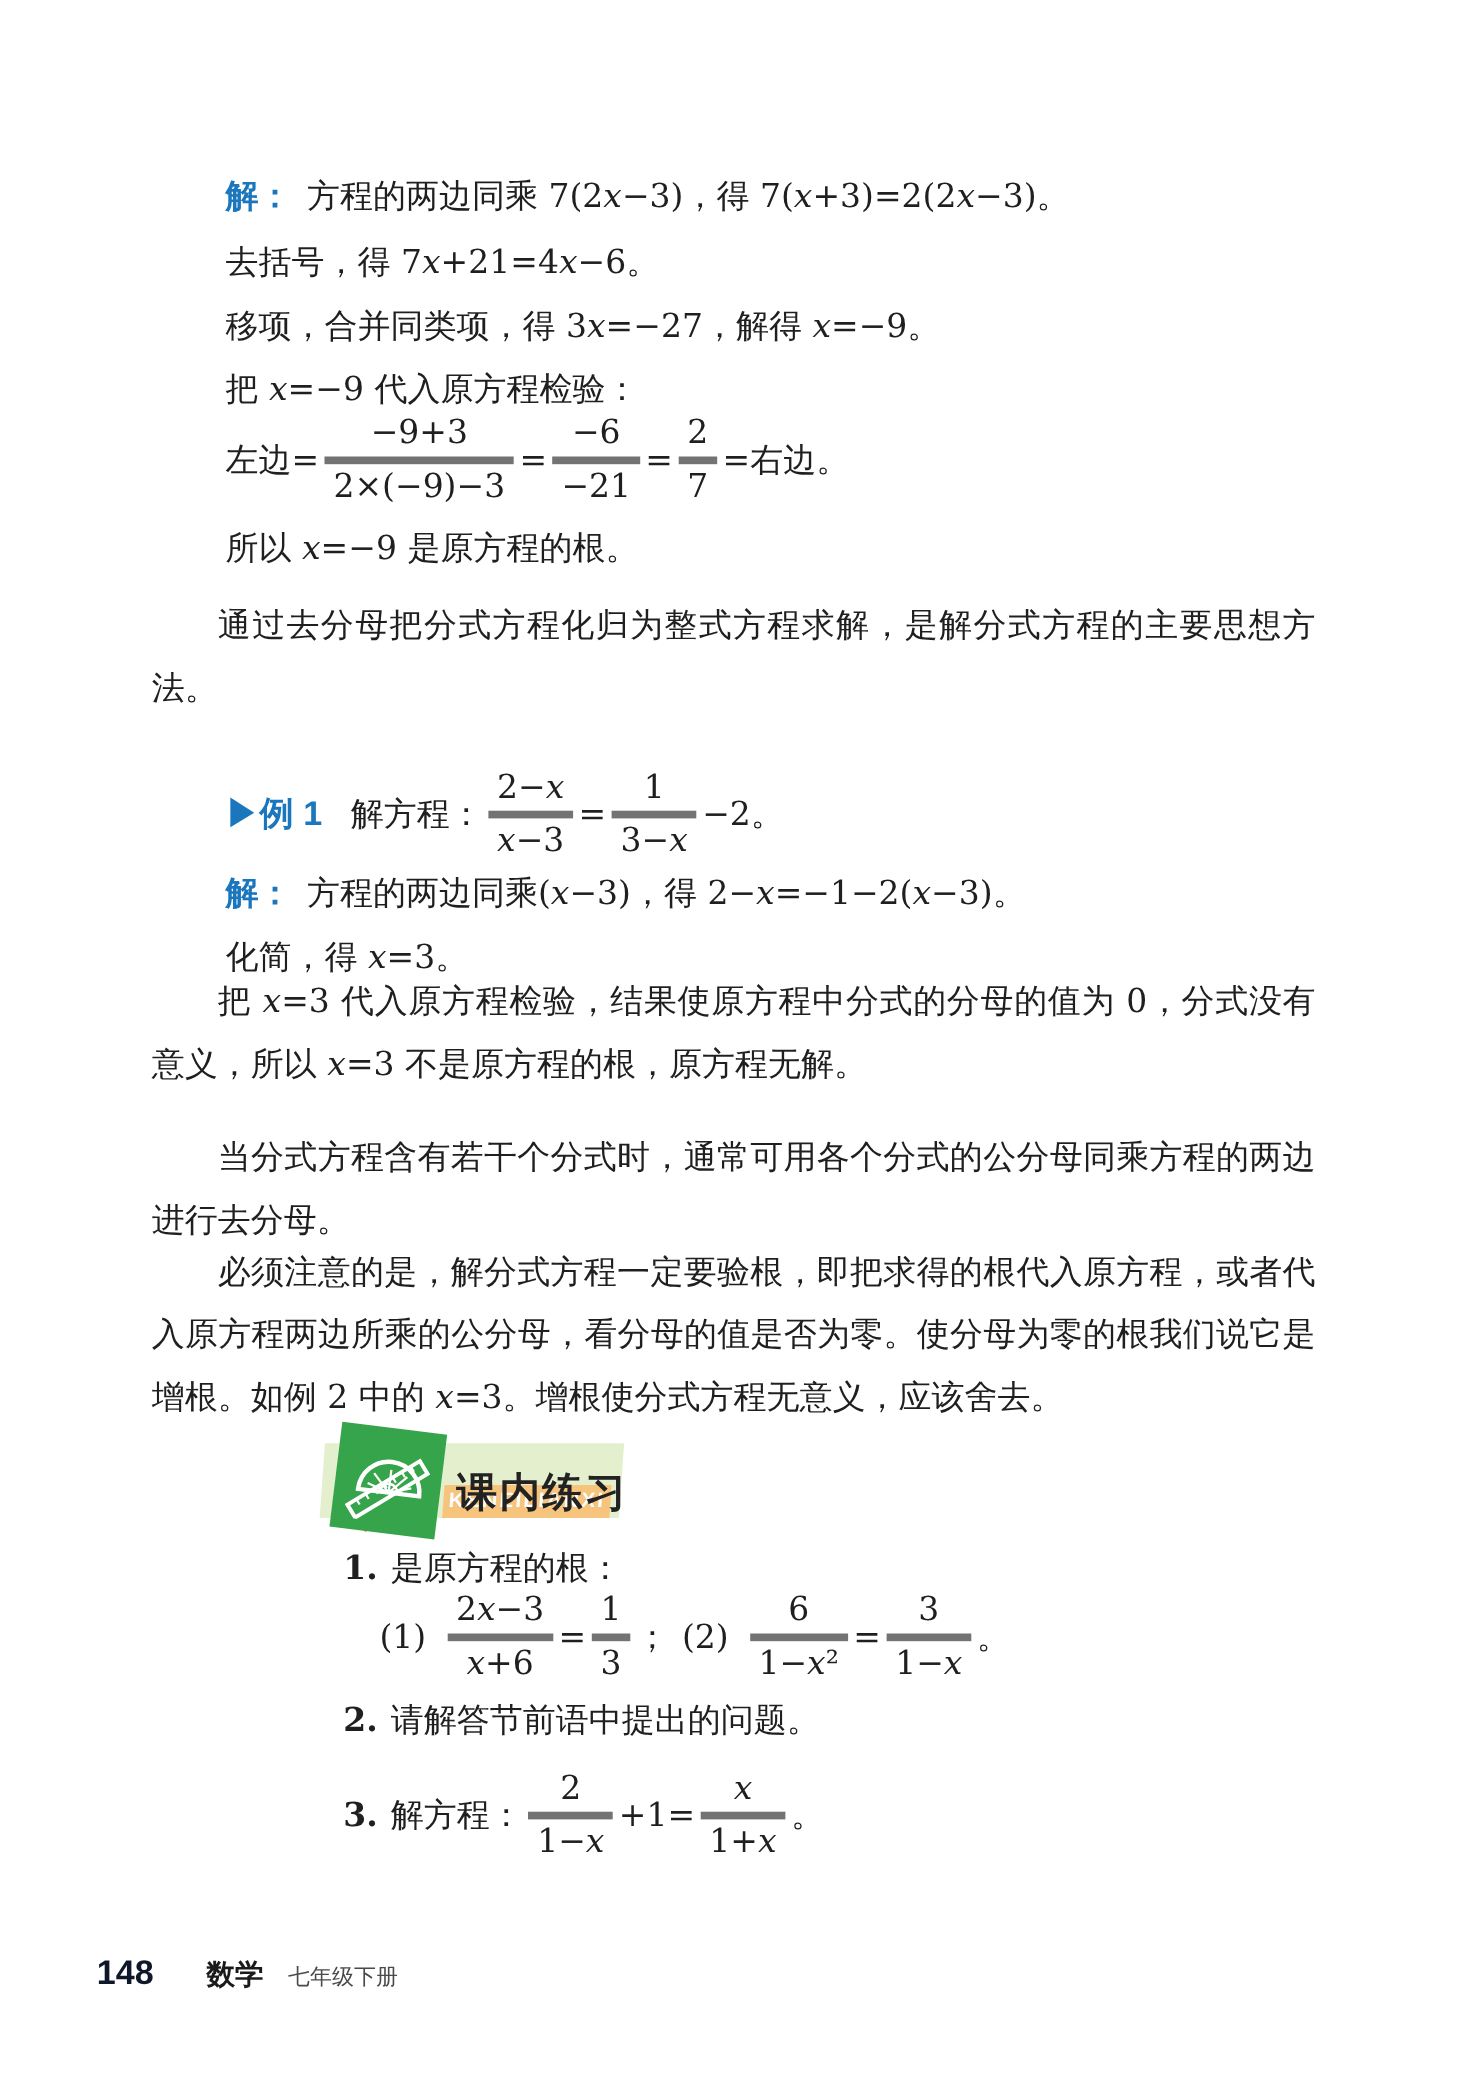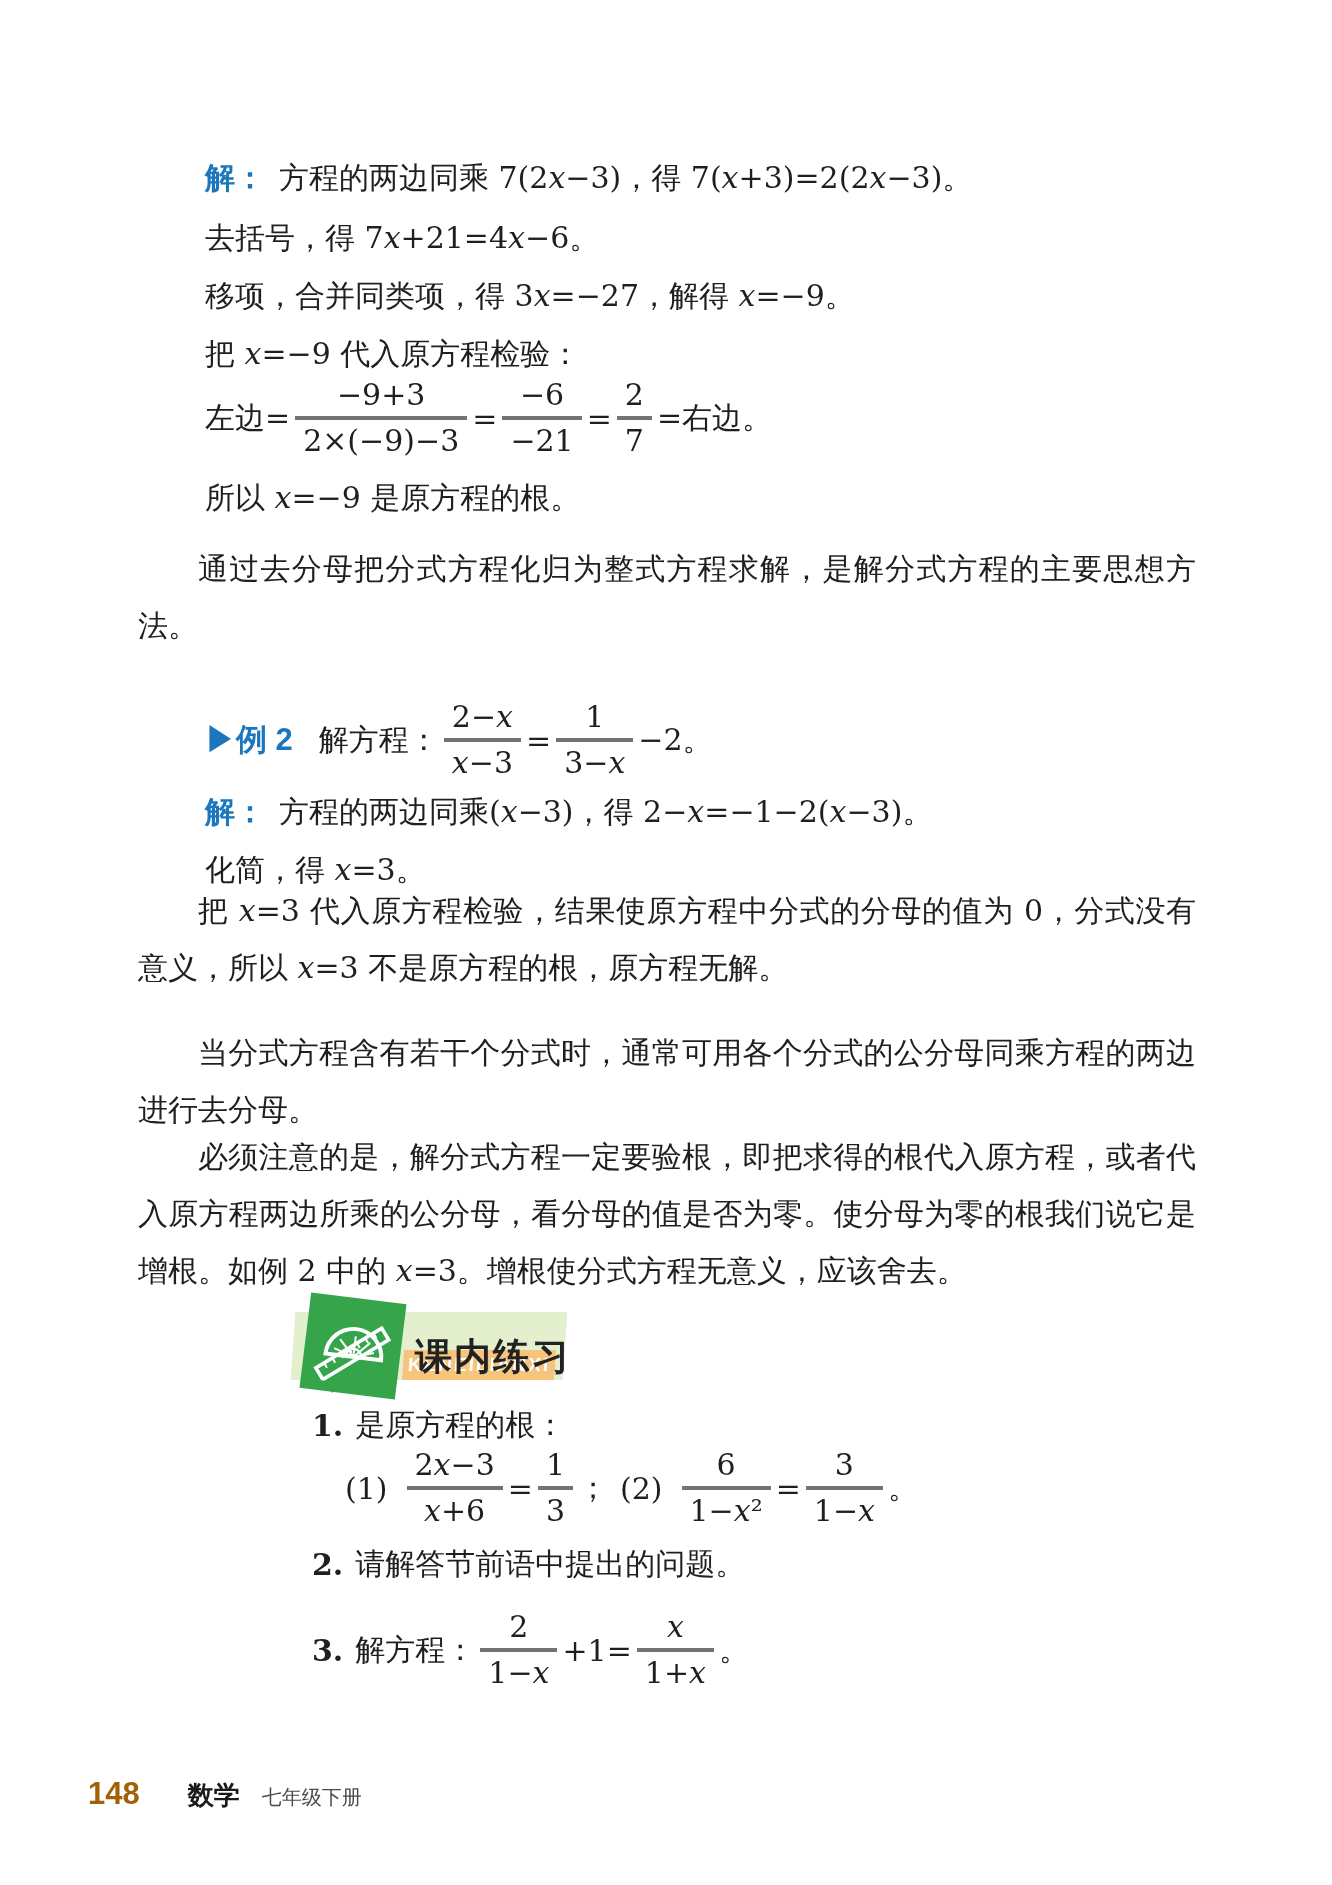--- a/index.html
+++ b/index.html
@@ -23,21 +23,21 @@
     margin-right:14px;
   }
   .para {
     position:absolute; left:138px; width:1058px;
     font-size:30px; line-height:57px;
     text-align:justify; text-indent:2em;
   }
   .eqline { display:flex; align-items:center; }
   .frac { display:inline-block; text-align:center; margin:0 5px; vertical-align:middle; }
   .frac .fn { display:block; padding:1px 8px 3px; line-height:1.2; }
-  .frac .fd { display:block; border-top:4px solid #737373; padding:3px 8px 1px; line-height:1.2; }
+  .frac .fd { display:block; border-top:7px solid #737373; padding:3px 8px 1px; line-height:1.2; }
   .vx { font-style:italic; font-family:"DejaVu Serif", serif; }
   .ex-marker {
     color:#1a76bd;
     font-family:"Liberation Sans", sans-serif;
     font-weight:bold; font-size:31px;
     margin-right:26px; white-space:nowrap;
   }
   .item-no { font-weight:bold; margin-right:12px; }
   .sub-no { margin-right:14px; }
 
@@ -71,21 +71,21 @@
     font-family:"Liberation Sans", sans-serif;
     font-weight:bold; font-size:37px; color:#222; letter-spacing:2px;
     white-space:nowrap;
     margin-top:24px;
   }
   .footer {
     position:absolute; left:88px; top:1776px;
     display:flex; align-items:baseline;
     font-family:"Liberation Sans", sans-serif;
   }
-  .footer .pgno { font-size:31px; font-weight:bold; color:#a16207; margin-right:48px; }
+  .footer .pgno { font-size:31px; font-weight:bold; color:#0f172a; margin-right:48px; }
   .footer .subj { font-size:26px; font-weight:bold; color:#1a1a1a; margin-right:22px; }
   .footer .grade { font-size:20px; color:#4a4a4a; }
 </style>
 </head>
 <body>
 
 <div class="solline" style="top:158px;">
   <span class="blue-label">解：</span>
   <span>方程的两边同乘 7(2<i class="vx">x</i>−3)，得 7(<i class="vx">x</i>+3)=2(2<i class="vx">x</i>−3)。</span>
 </div>
@@ -118,21 +118,21 @@
   <span>=右边。</span>
 </div>
 
 <div class="solline" style="top:478px;">
   <span>所以 <i class="vx">x</i>=−9 是原方程的根。</span>
 </div>
 
 <div class="para" style="top:540px;">通过去分母把分式方程化归为整式方程求解，是解分式方程的主要思想方法。</div>
 
 <div class="solline eqline" style="top:692px; height:96px;">
-  <span class="ex-marker">▶例 2</span>
+  <span class="ex-marker">▶例 1</span>
   <span>解方程：</span>
   <span class="frac">
     <span class="fn">2−<i class="vx">x</i></span>
     <span class="fd"><i class="vx">x</i>−3</span>
   </span>
   <span>=</span>
   <span class="frac">
     <span class="fn">1</span>
     <span class="fd">3−<i class="vx">x</i></span>
   </span>

